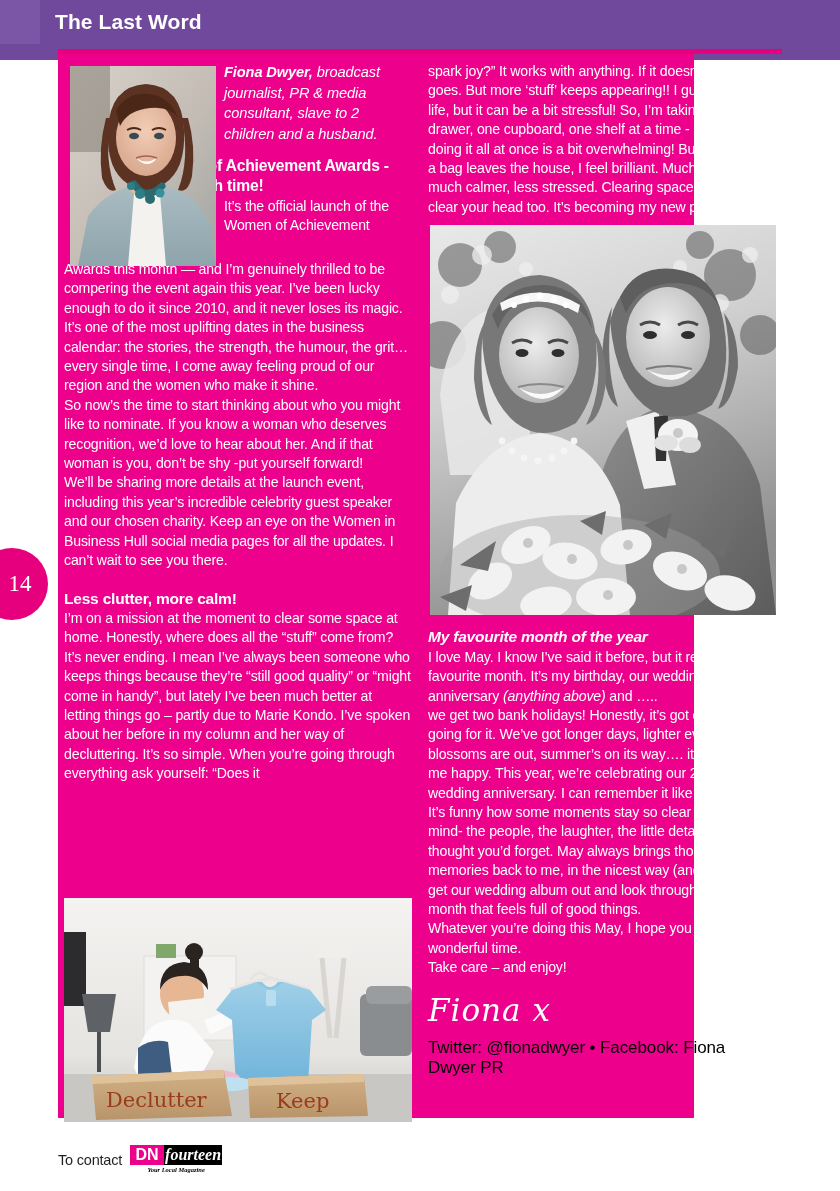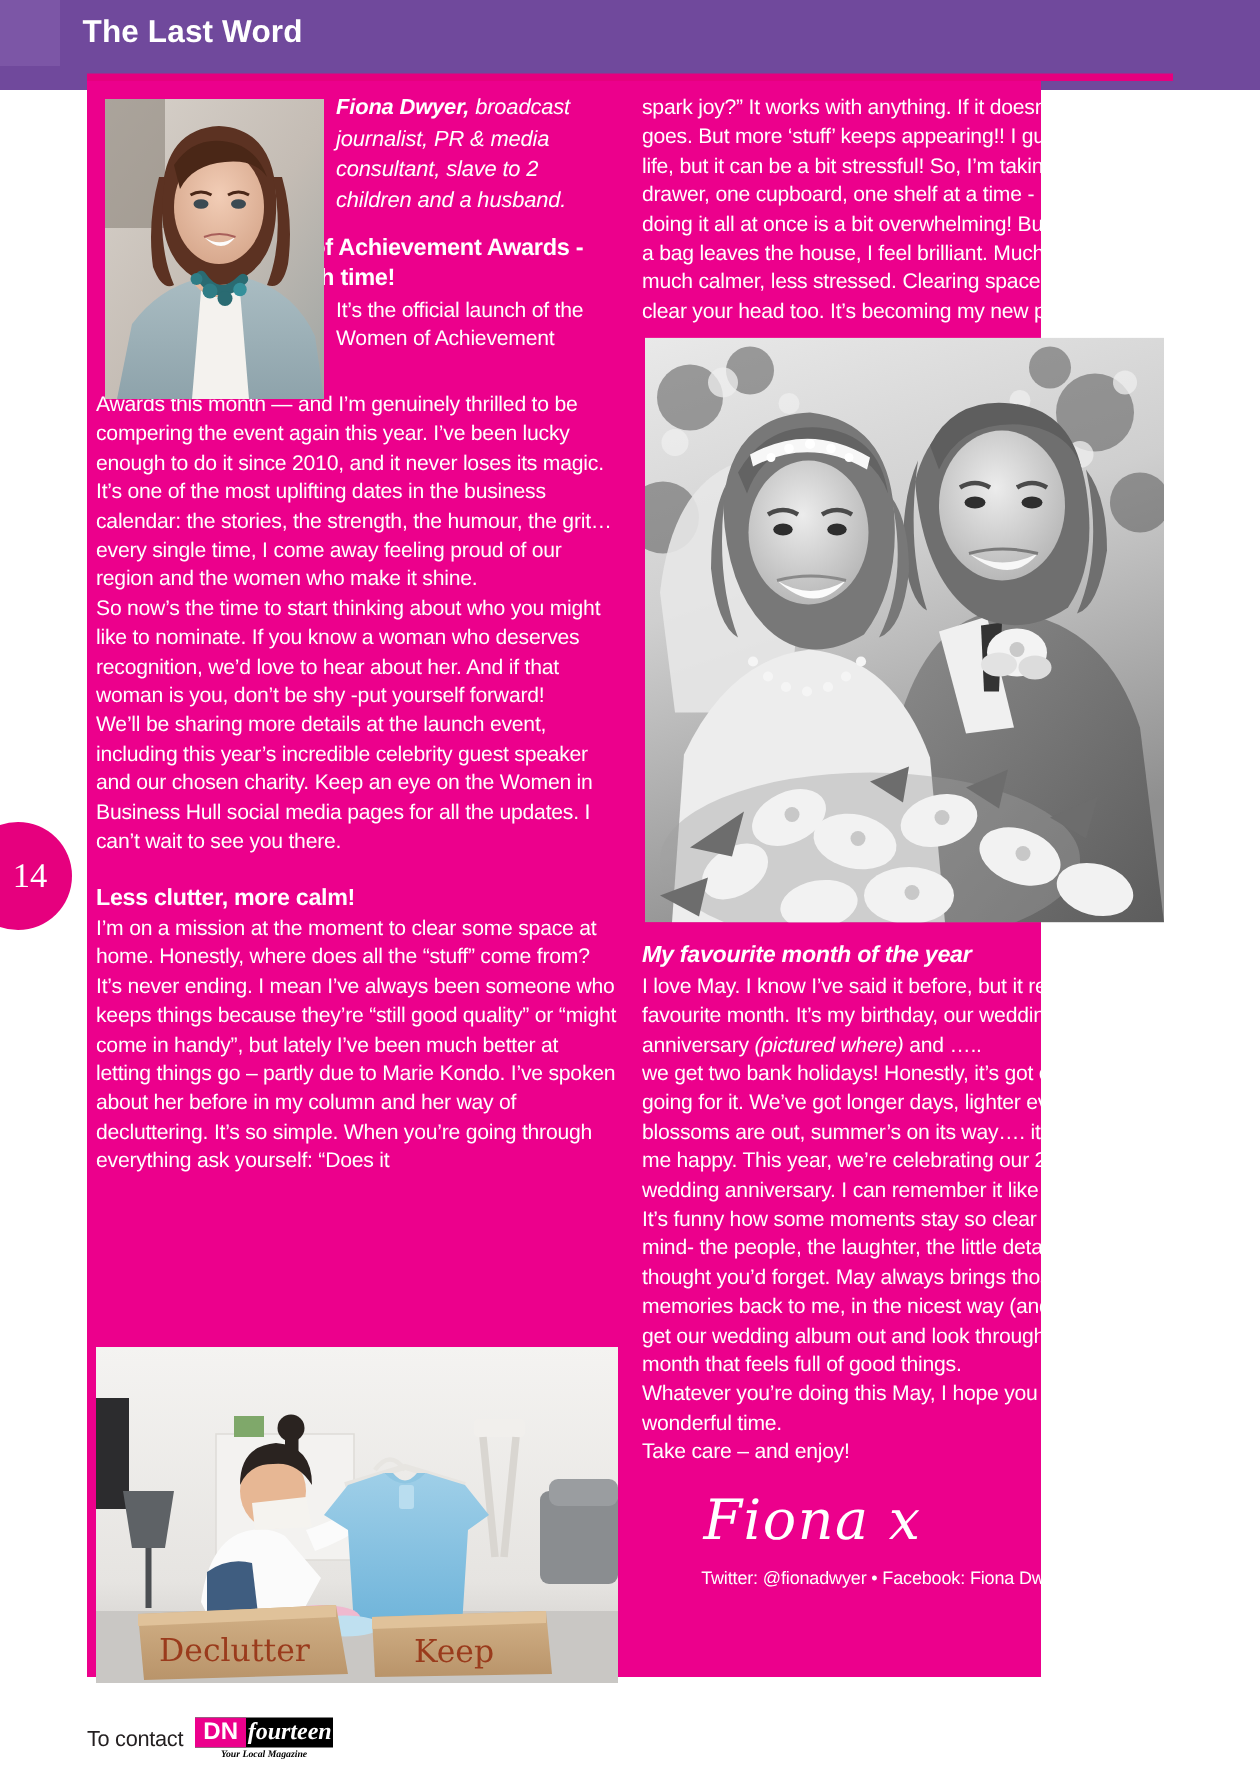--- a/index.html
+++ b/index.html
@@ -107,32 +107,30 @@
   }
   .declutter-photo {
     position: absolute; left: 64px; top: 898px;
     width: 348px; height: 224px; overflow: hidden;
   }
 
   
   .signature {
     font-family: "DejaVu Serif", serif;
     font-style: italic;
-    font-size: 37px;
+    font-size: 31px;
     color: #ffffff;
     margin-top: 14px;
     letter-spacing: 1px;
-    margin-left: 41px;
   }
   .social-line {
     margin-top: 10px;
-    font-size: 12px;
-    color: #ffffff;
+    font-size: 17px;
+    color: #000000;
     letter-spacing: -0.1px;
-    text-align: center;
   }
 
   
   .footer {
     position: absolute; left: 0; top: 1140px; width: 840px; height: 40px;
     display: flex; align-items: center;
     font-size: 14.5px; color: #231f20;
     font-family: "Liberation Sans", sans-serif;
   }
   .footer .to-contact { margin-left: 58px; letter-spacing: -0.2px; }
@@ -365,21 +363,21 @@
                 <circle cx="198" cy="320" r="5"></circle>
               <circle cx="252" cy="344" r="5"></circle>
                 <circle cx="178" cy="370" r="5"></circle>
             </g>
           </g>
         </svg>
       </div>
 
       <h2 class="section-head" style="margin-top: 12px; font-style: italic;">My favourite month of the year</h2>
       <div class="body-text" style="margin-top: 1px;">
-        <span>I love May.  I know I’ve said it before, but it really is my favourite month.  It’s my birthday, our wedding anniversary </span><i>(pictured where)</i><span style="white-space: pre-line;"> and …..
+        <span>I love May.  I know I’ve said it before, but it really is my favourite month.  It’s my birthday, our wedding anniversary </span><i>(anything above)</i><span style="white-space: pre-line;"> and …..
 we get two bank holidays!  Honestly, it’s got everything going for it.  We’ve got longer days, lighter evenings, the blossoms are out, summer’s on its way…. it just makes me happy.  This year, we’re celebrating our 23rd wedding anniversary. I can remember it like yesterday!  It’s funny how some moments stay so clear in your mind- the people, the laughter, the little details you thought you’d forget.  May always brings those memories back to me, in the nicest way (and I always get our wedding album out and look through it!) It’s a month that feels full of good things.
 Whatever you’re doing this May, I hope you have a wonderful time.
 Take care – and enjoy!</span>
       </div>
 
       <div class="signature">Fiona x</div>
       <div class="social-line">Twitter: @fionadwyer  •  Facebook: Fiona Dwyer PR</div>
     </div>
 
   </div>

